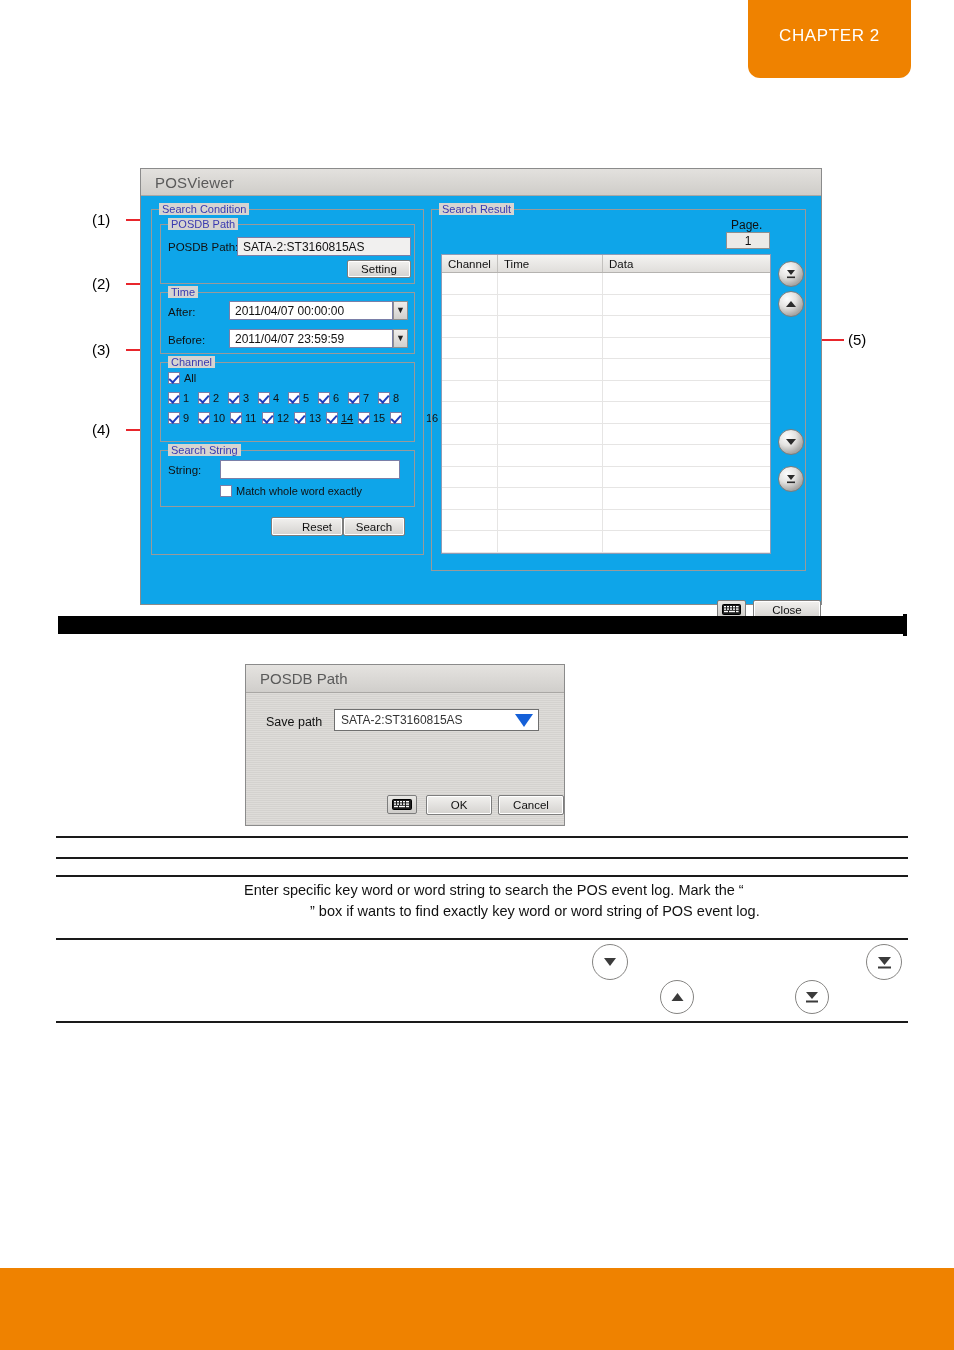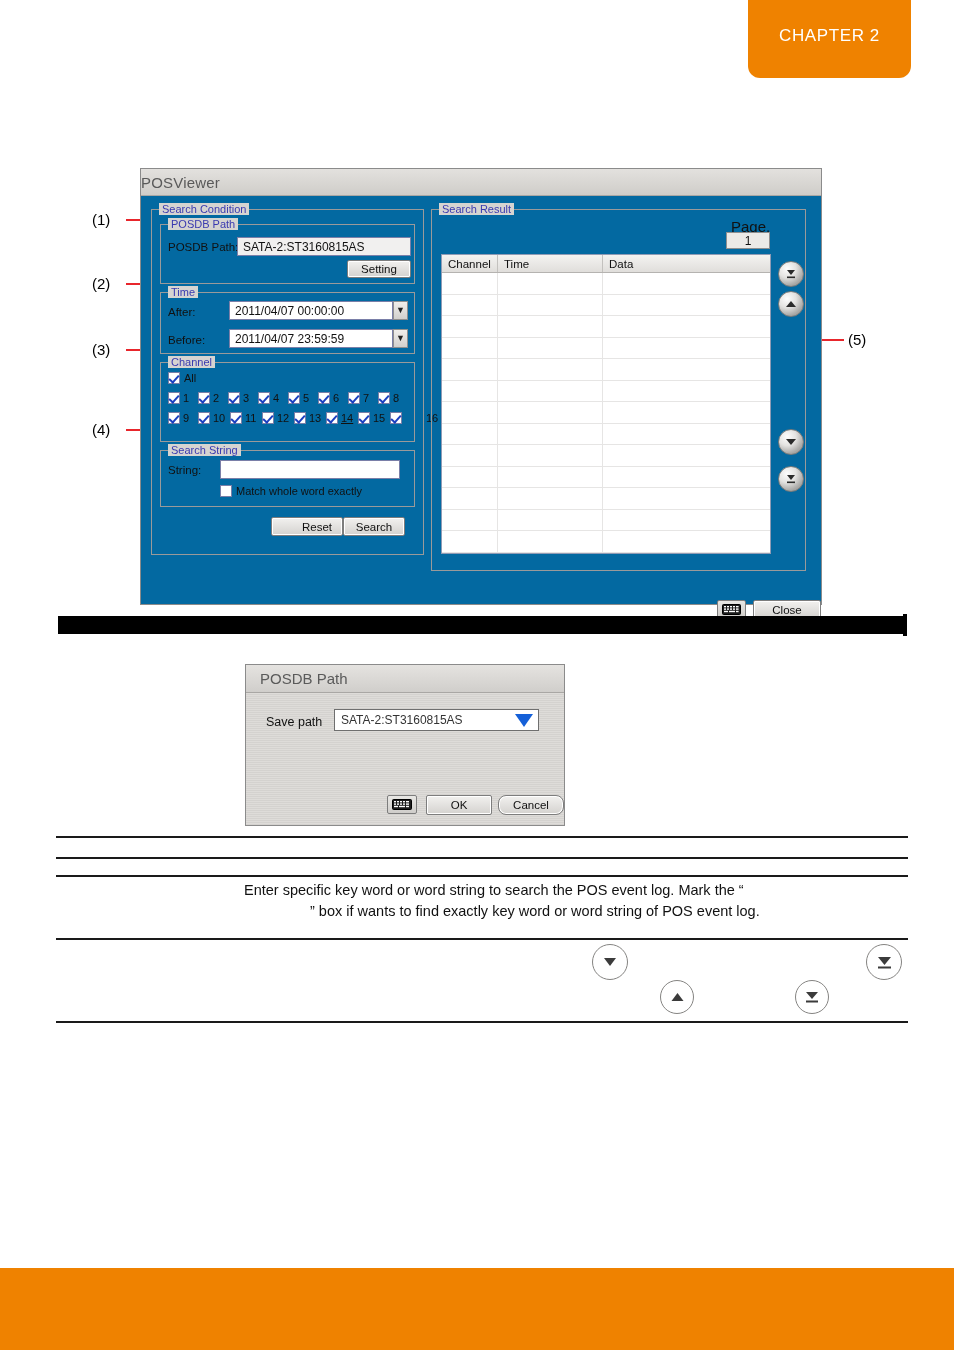--- a/index.html
+++ b/index.html
@@ -86,31 +86,32 @@
     border: 1px solid #8b8b8b;
     box-sizing: border-box;
     box-shadow: 1px 1px 0 #ffffff inset;
   }
   .pv-titlebar {
     height: 27px;
     background: linear-gradient(#e3e1de, #cfcdc9);
     border-bottom: 1px solid #a9a7a4;
     display: flex;
     align-items: center;
+    padding-left: 14px;
     box-sizing: border-box;
   }
   .pv-title {
     font-size: 15px;
     color: #5a5a5a;
     letter-spacing: 0.2px;
   }
   .pv-body {
     position: relative;
     height: calc(100% - 27px);
-    background: #0369a1;
+    background: #0ea5e9;
   }
 
   
   .groupbox {
     position: absolute;
     border: 1px solid #9a9a9a;
     box-sizing: border-box;
     background: transparent;
   }
   .groupbox > .gb-title {
@@ -447,21 +448,21 @@
     <div class="cbx" style="left:79px; top:289px;"></div>
     <div class="cbx-label" style="left:95px; top:289px;text-align:center;">Match whole word exactly</div>
 
     <div class="btn" style="left:130px; top:321px; width:72px; height:19px;padding-left:20px;">Reset</div>
     <div class="btn" style="left:202px; top:321px; width:62px; height:19px;">Search</div>
 
     <div class="groupbox" style="left:290px; top:13px; width:375px; height:362px;">
       <span class="gb-title">Search Result</span>
     </div>
 
-    <div class="lbl" style="left:590px; top:22px; font-size:15px;">Page.</div>
+    <div class="lbl" style="left:590px; top:22px; font-size:12px;">Page.</div>
     <div class="textfield" style="left:585px; top:36px; width:44px; height:17px; justify-content:center; padding-left:0; background:#eceae7; border:1px solid #8f8f8f;">1</div>
 
     <div class="result-table" style="left:300px; top:58px; width:330px; height:300px;">
       <div class="rt-header">
         <div class="col-ch">Channel</div>
         <div class="col-tm">Time</div>
         <div class="col-dt">Data</div>
       </div>
       <div>
         <div class="rt-row">
@@ -608,21 +609,21 @@
           <rect x="8" y="4.4" width="2" height="1.4"></rect>
             <rect x="11" y="4.4" width="2" height="1.4"></rect>
           <rect x="14" y="4.4" width="3" height="1.4"></rect>
           <rect x="2" y="6.8" width="4" height="1.4"></rect>
             <rect x="7" y="6.8" width="6" height="1.4"></rect>
           <rect x="14" y="6.8" width="3" height="1.4"></rect>
         </g>
       </svg>
     </div>
     <div class="btn" style="left:180px; top:102px; width:66px; height:20px;">OK</div>
-    <div class="btn" style="left:252px; top:102px; width:66px; height:20px;border-radius:8px;">Cancel</div>
+    <div class="btn" style="left:252px; top:102px; width:66px; height:20px;">Cancel</div>
   </div>
 </div>
 
 <div class="rule" style="top:836px;"></div>
 <div class="rule" style="top:857px;"></div>
 <div class="rule" style="top:875px;"></div>
 
 <div class="para" style="left:244px; top:879px; width:664px;">Enter specific key word or word string to search the POS event log. Mark the “</div>
 <div class="para" style="left:310px; top:900px; width:598px;">” box if wants to find exactly key word or word string of POS event log.</div>
 

